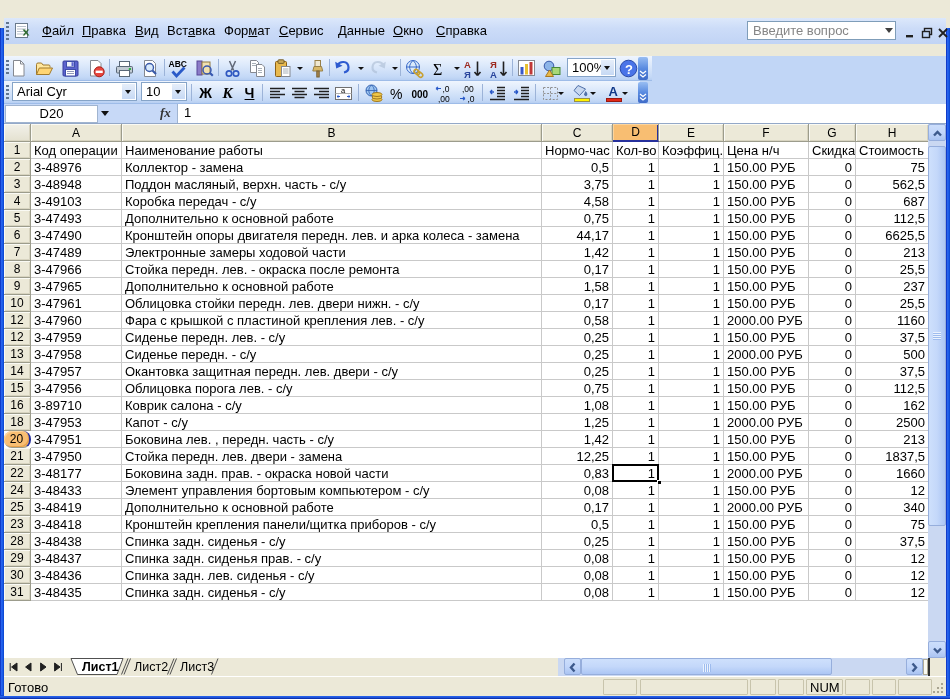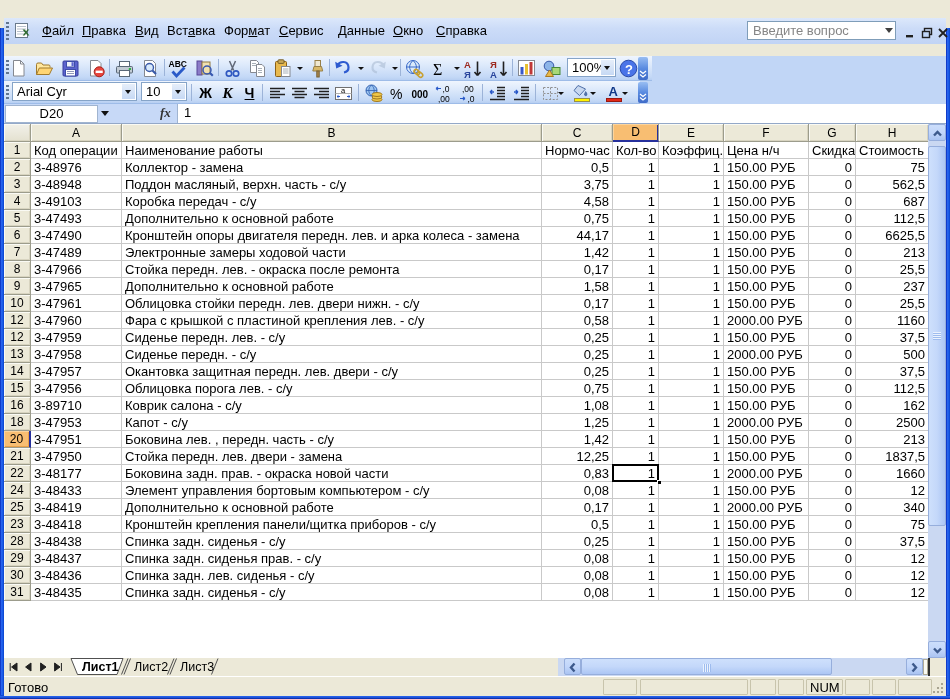--- a/index.html
+++ b/index.html
@@ -56,21 +56,21 @@
 #fedit{position:absolute;left:173px;top:0px;right:0px;height:19px;background:#fff;border-left:1px solid #A0B4D0;font-size:13px;padding-left:6px;line-height:18px;}
 
 #sheet{position:absolute;left:4px;top:124px;width:924px;height:534px;background:#fff;overflow:hidden;}
 table{border-collapse:separate;border-spacing:0;table-layout:fixed;width:925px;}
 td{overflow:hidden;white-space:nowrap;font-size:13px;vertical-align:middle;}
 td.h{background:#ECE9D8;text-align:center;font-size:12px;color:#000;
  border-right:1px solid #9C9C8C;border-bottom:1px solid #9C9C8C;
  box-shadow:inset 1px 1px 0 #FAFAF4, inset -1px -1px 0 #D8D4C0;}
 td.hsel{background:#F8BE72;box-shadow:inset 1px 1px 0 #FCD49C, inset -1px -1px 0 #E8A048;}
 td.hselC{border-bottom:2px solid #26309C !important;box-shadow:inset 1px 1px 0 #FCD49C, inset -1px 0 0 #26309C !important;}
-td.hselR{border-right:2px solid #26309C !important;}
+td.hselR{border-right:2px solid #26309C !important;border-radius:8px;}
 td.c{border-right:1px solid #C9C9C9;border-bottom:1px solid #C9C9C9;padding:0 3px;}
 td.num{text-align:right;padding-right:3px;}
 #vscroll{position:absolute;left:928px;top:124px;width:18px;height:534px;background:#CAD8F2;}
 .sbtn{position:absolute;left:0px;width:18px;height:17px;border:1px solid #96AEDC;border-radius:2px;
  background:linear-gradient(180deg,#CCDEFB 0%,#C2D6FA 50%,#AAC4F2 100%);}
 .sbtn svg{position:absolute;left:3px;top:4px;}
 .sthumb{position:absolute;border:1px solid #96AEDC;border-radius:2px;
  background:linear-gradient(90deg,#CEE0FC 0%,#C4D8FA 50%,#ACC6F4 100%);}
 .sthumb .rid{position:absolute;left:4px;top:50%;margin-top:-4px;width:8px;height:8px;
  background:repeating-linear-gradient(180deg,#EAF2FE 0 1px,#9EBCEE 1px 2px);}

